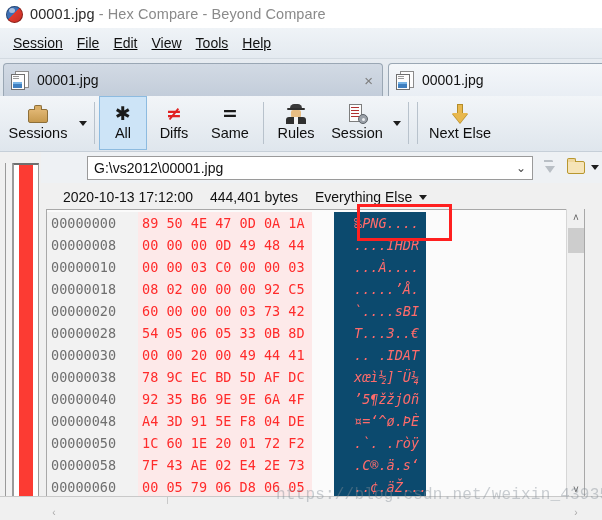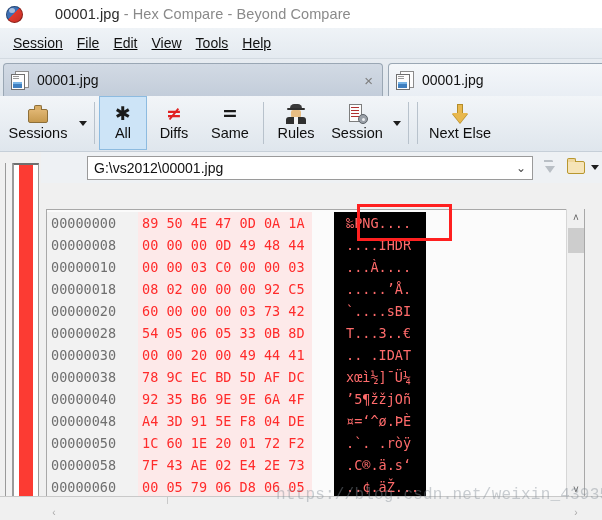--- a/index.html
+++ b/index.html
@@ -27,21 +27,20 @@
   
   .titlebar {
     position: absolute;
     left: 0; top: 0;
     width: 602px; height: 28px;
     background: #ffffff;
     display: flex;
     align-items: center;
     padding-left: 6px;
     box-sizing: border-box;
-    gap: 25px;
   }
   .app-icon {
     width: 17px; height: 17px;
     margin-right: 7px;
     position: relative;
     flex: 0 0 auto;
   }
   .app-icon .ball {
     position: absolute; left: 0; top: 0;
     width: 17px; height: 17px;
@@ -566,26 +565,27 @@
     height: 22px;
     line-height: 22px;
   }
   .h-gap {
     width: 22px;
     background: #fbfbfb;
     height: 22px;
   }
   .h-ascii {
     width: 92px;
-    padding-left: 12px;
+    padding-left: 20px;
     box-sizing: border-box;
     color: #ff6b6b;
-    background: #000000;
+    background: #0c4a6e;
     height: 22px;
     line-height: 22px;
+    font-style: italic;
   }
 
   
   .vscroll {
     position: absolute;
     right: 18px; top: 209px;
     width: 18px; height: 289px;
     background: #f0f0f0;
     border-left: 1px solid #d6d6d6;
     box-sizing: border-box;
@@ -770,20 +770,28 @@
         </div>
       <div class="pb-btn pb-save"></div>
     </div>
   </div>
 
   <div class="diffmap-outer"></div>
   <div class="diffmap">
     <div class="bar"></div>
   </div>
 
+  <div class="infobar">
+    <span class="info-text">2020-10-13 17:12:00</span>
+    <span class="info-text">444,401 bytes</span>
+    <span class="info-dd">
+      <span class="info-text" style="margin-right:0">Everything Else</span>
+      <span class="caret-d"></span>
+    </span>
+  </div>
 
   <div class="hexpanel">
     <div class="hexrows" id="hexrows"><div class="hexrow"><span class="h-off">00000000</span><span class="h-bytes">89 50 4E 47 0D 0A 1A 0A</span><span class="h-gap"></span><span class="h-ascii">‰PNG....</span></div><div class="hexrow"><span class="h-off">00000008</span><span class="h-bytes">00 00 00 0D 49 48 44 52</span><span class="h-gap"></span><span class="h-ascii">....IHDR</span></div><div class="hexrow"><span class="h-off">00000010</span><span class="h-bytes">00 00 03 C0 00 00 03 B8</span><span class="h-gap"></span><span class="h-ascii">...À....</span></div><div class="hexrow"><span class="h-off">00000018</span><span class="h-bytes">08 02 00 00 00 92 C5 08</span><span class="h-gap"></span><span class="h-ascii">.....’Å.</span></div><div class="hexrow"><span class="h-off">00000020</span><span class="h-bytes">60 00 00 00 03 73 42 49</span><span class="h-gap"></span><span class="h-ascii">`....sBI</span></div><div class="hexrow"><span class="h-off">00000028</span><span class="h-bytes">54 05 06 05 33 0B 8D 80</span><span class="h-gap"></span><span class="h-ascii">T...3..€</span></div><div class="hexrow"><span class="h-off">00000030</span><span class="h-bytes">00 00 20 00 49 44 41 54</span><span class="h-gap"></span><span class="h-ascii">.. .IDAT</span></div><div class="hexrow"><span class="h-off">00000038</span><span class="h-bytes">78 9C EC BD 5D AF DC BC</span><span class="h-gap"></span><span class="h-ascii">xœì½]¯Ü¼</span></div><div class="hexrow"><span class="h-off">00000040</span><span class="h-bytes">92 35 B6 9E 9E 6A 4F F1</span><span class="h-gap"></span><span class="h-ascii">’5¶žžjOñ</span></div><div class="hexrow"><span class="h-off">00000048</span><span class="h-bytes">A4 3D 91 5E F8 04 DE C8</span><span class="h-gap"></span><span class="h-ascii">¤=‘^ø.ÞÈ</span></div><div class="hexrow"><span class="h-off">00000050</span><span class="h-bytes">1C 60 1E 20 01 72 F2 FF</span><span class="h-gap"></span><span class="h-ascii">.`. .ròÿ</span></div><div class="hexrow"><span class="h-off">00000058</span><span class="h-bytes">7F 43 AE 02 E4 2E 73 91</span><span class="h-gap"></span><span class="h-ascii">.C®.ä.s‘</span></div><div class="hexrow"><span class="h-off">00000060</span><span class="h-bytes">00 05 79 06 D8 06 05 04</span><span class="h-gap"></span><span class="h-ascii">..¢.äŽ...</span></div></div>
   </div>
 
   <div class="vscroll">
     <div class="arrow up">˄</div>
     <div class="thumb"></div>
     <div class="arrow down">˅</div>
   </div>

